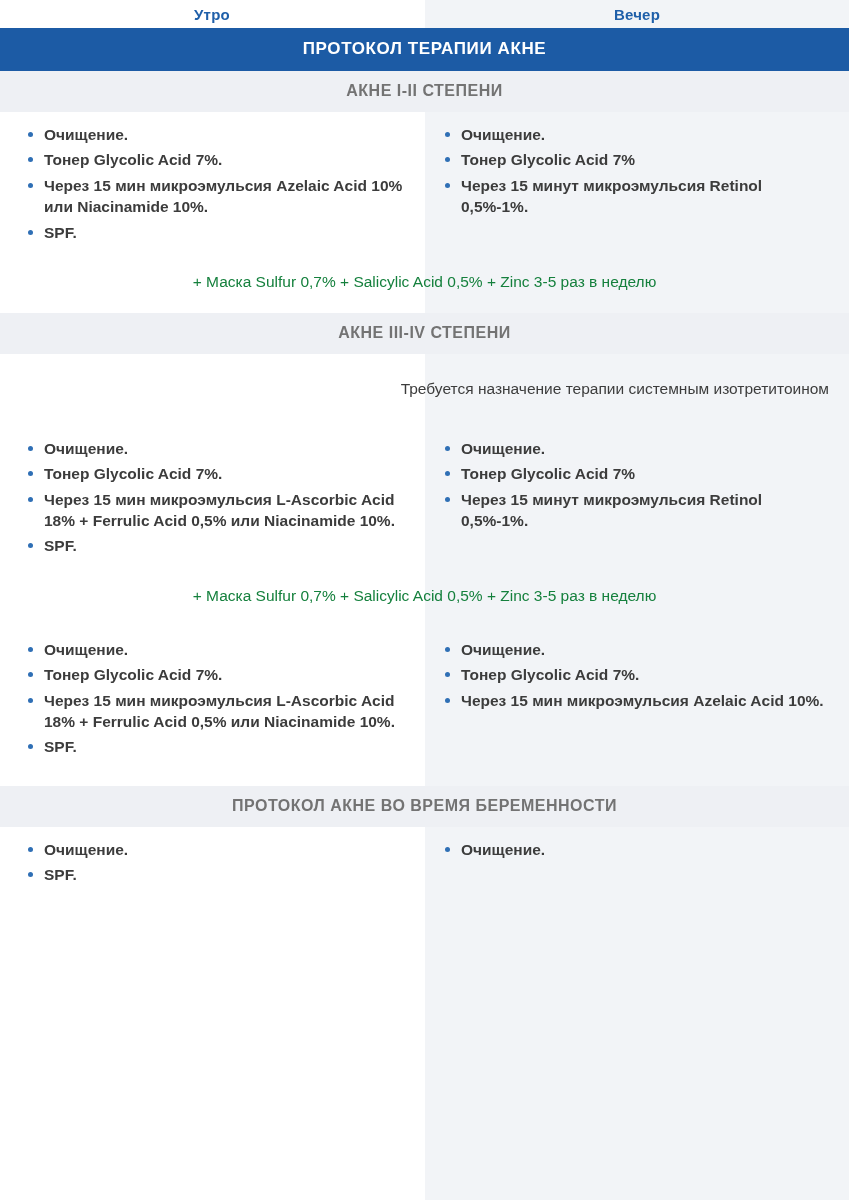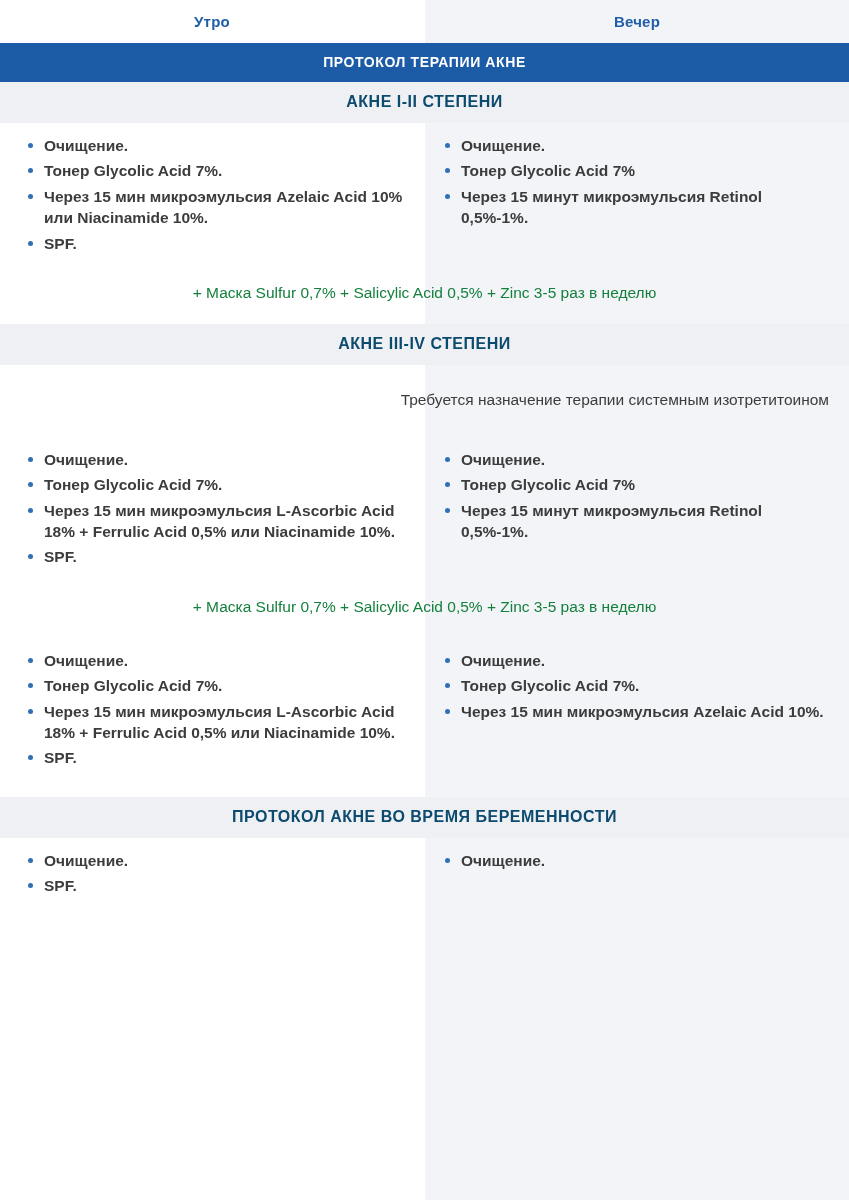--- a/index.html
+++ b/index.html
@@ -32,21 +32,21 @@
   .col-bg.right { left: 425px; width: 424px; background: #f2f4f7; }
 
   .content {
     position: relative;
     z-index: 2;
   }
 
   
   .col-head {
     display: flex;
-    height: 43px;
+    height: 28px;
   }
   .col-head .cell {
     flex: 0 0 424px;
     width: 424px;
     display: flex;
     align-items: center;
     justify-content: center;
     font-size: 15px;
     font-weight: bold;
     color: #1f5fa9;
@@ -54,30 +54,30 @@
   }
   .col-head .cell.right {
     margin-left: 1px;
   }
 
   
   .banner {
     background: #1c5ba5;
     color: #ffffff;
     text-align: center;
-    font-size: 14px;
+    font-size: 17px;
     font-weight: bold;
     letter-spacing: .6px;
     padding: 11px 0 12px;
   }
 
   
   .section-title {
     background: #eef0f4;
-    color: #0c4a6e;
+    color: #737373;
     text-align: center;
     font-size: 16px;
     font-weight: bold;
     letter-spacing: .5px;
     padding: 11px 0 12px;
   }
 
   
   .two-col {
     display: flex;

